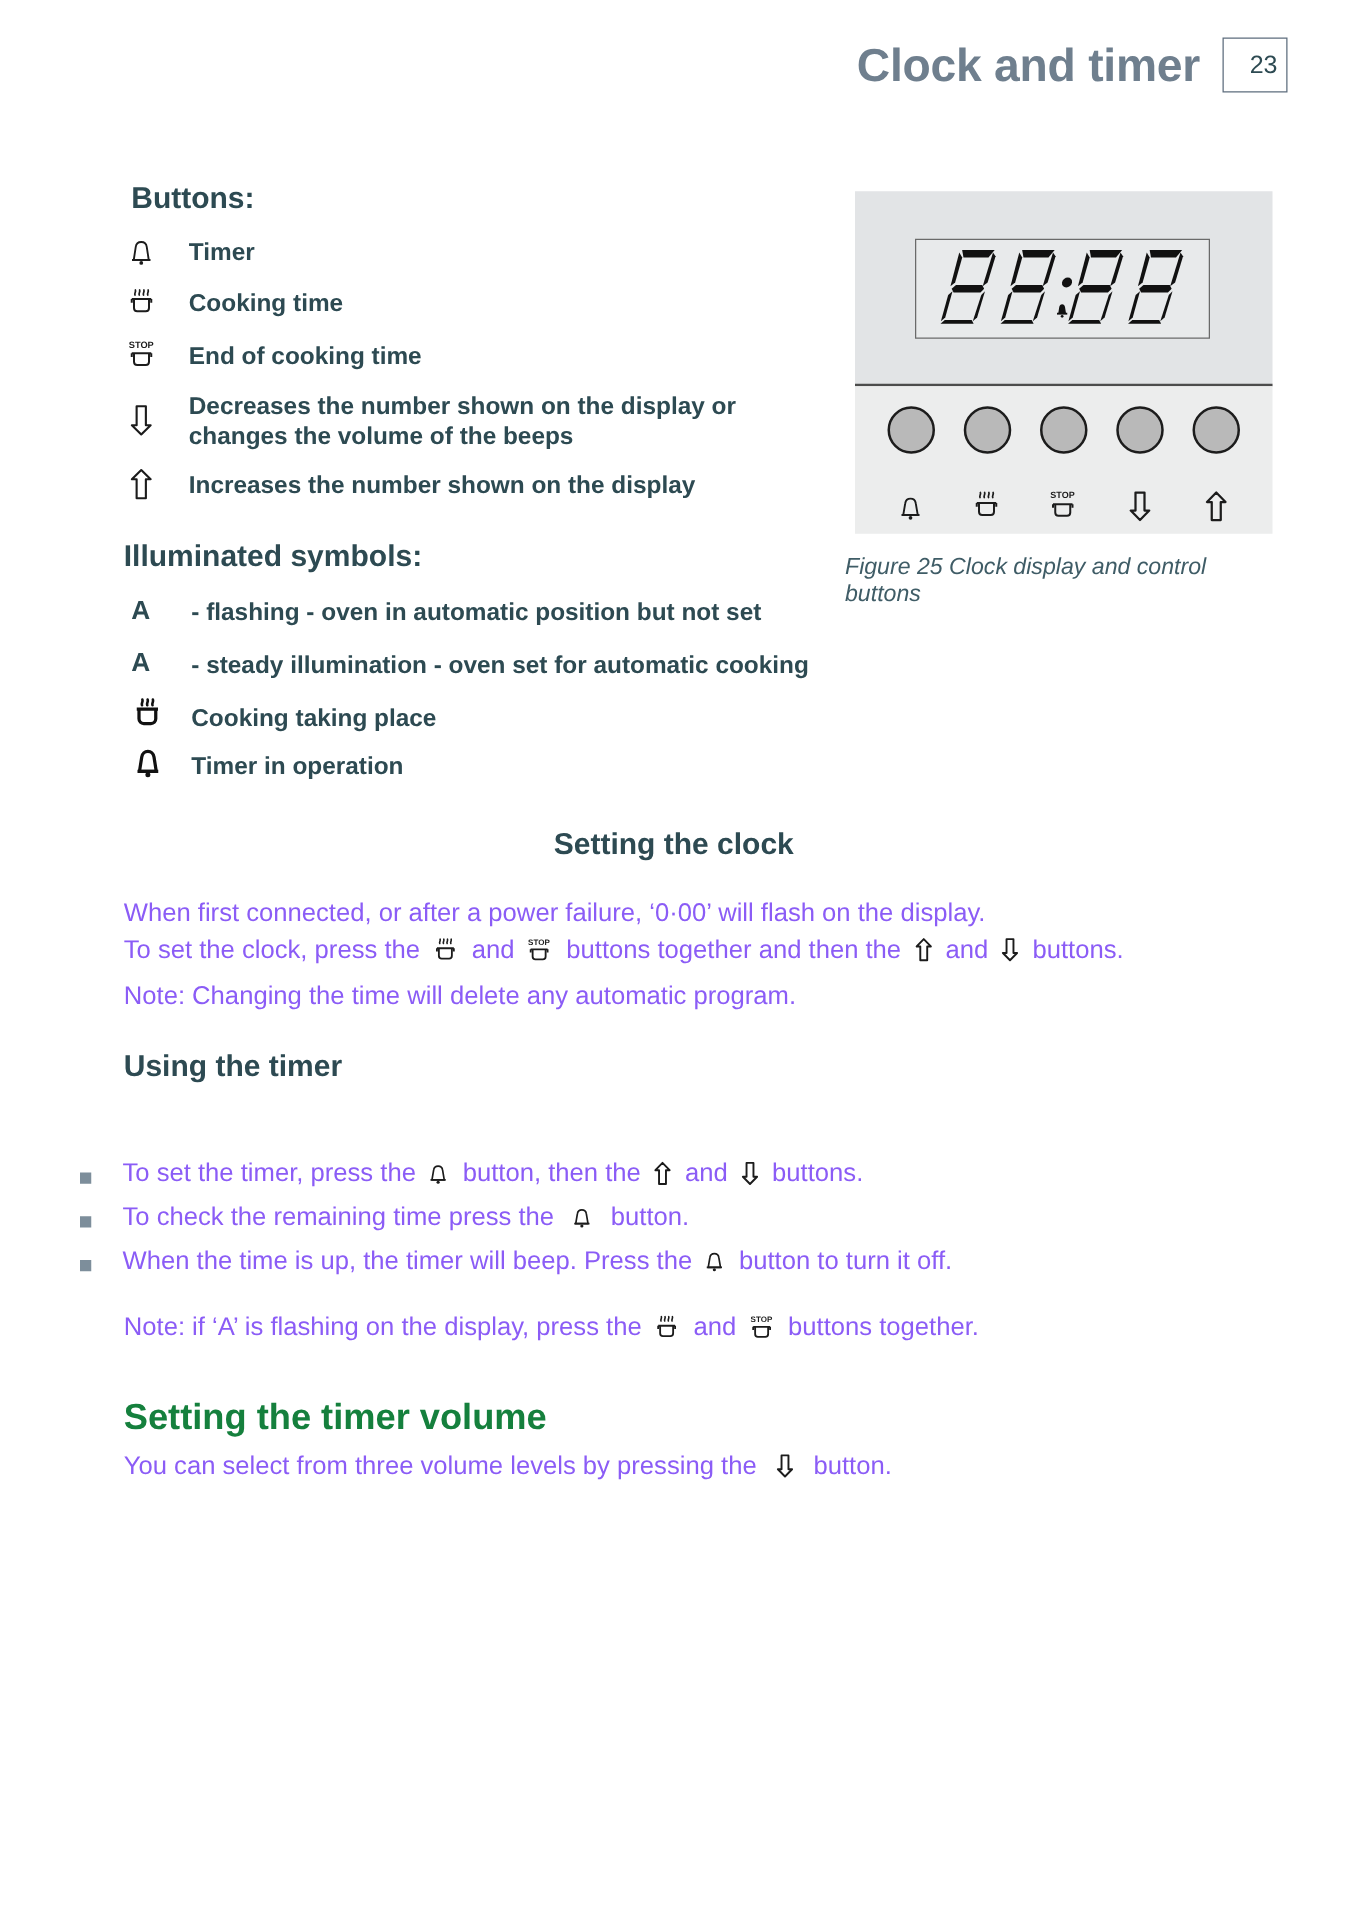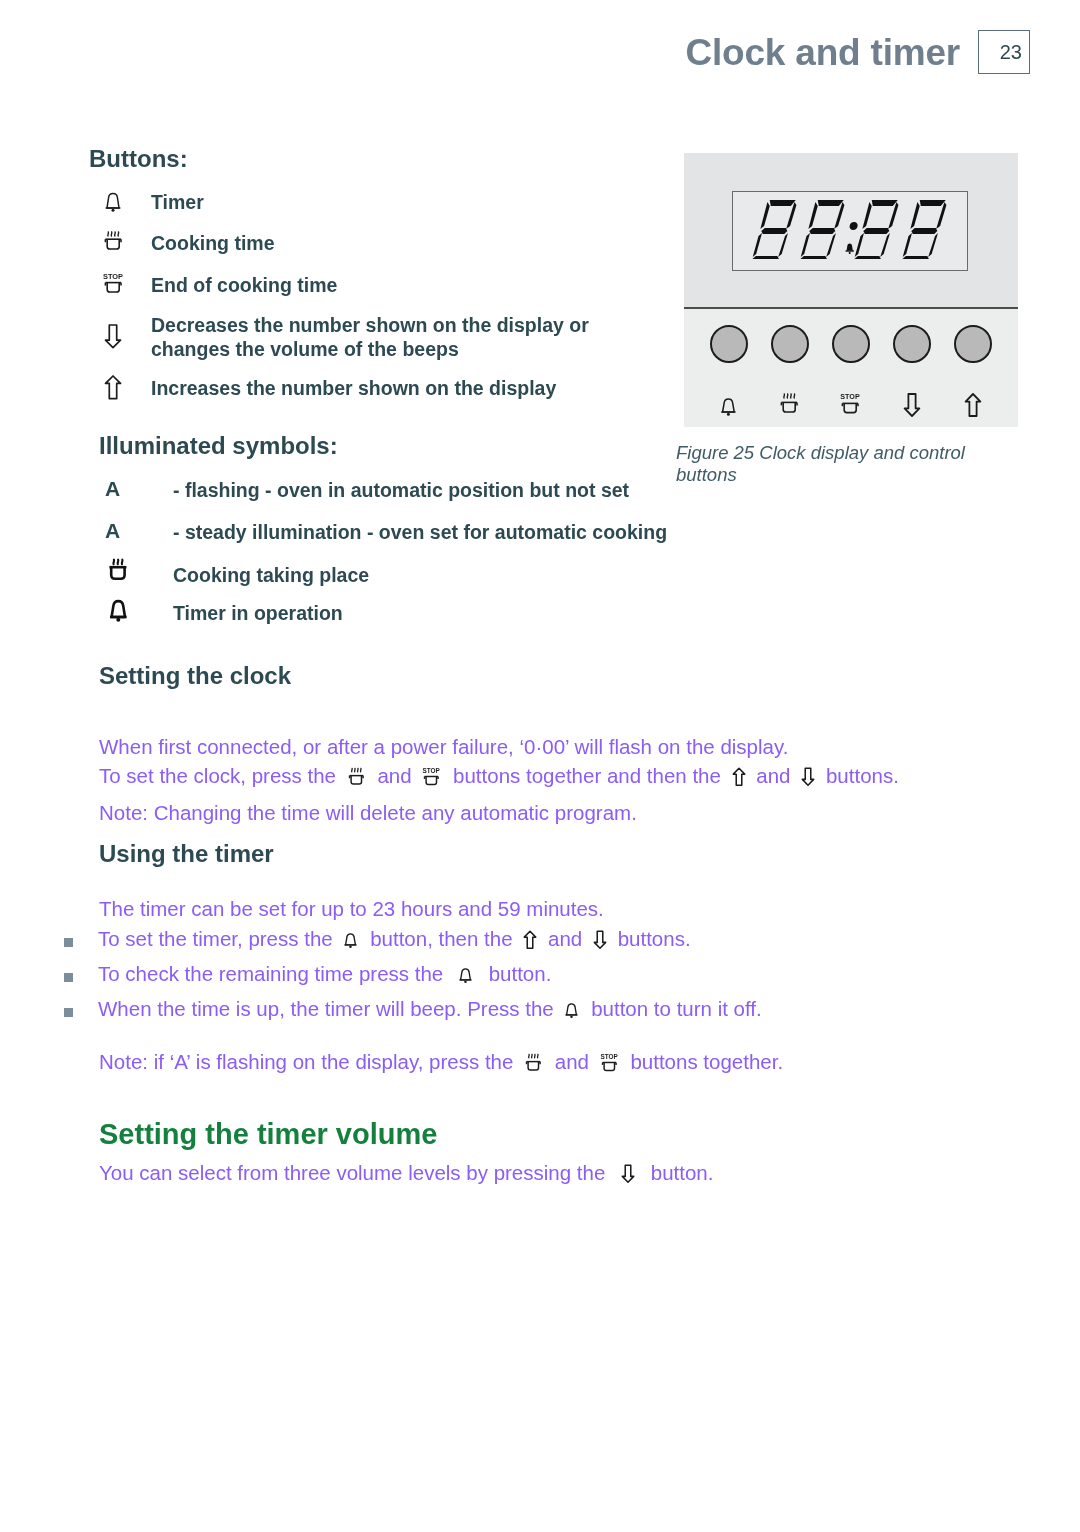--- a/index.html
+++ b/index.html
@@ -36,42 +36,42 @@
     font-size:24px;font-weight:bold;color:#2d4a52;
     line-height:1.1;
   }
   .h3{
     font-size:29px;font-weight:bold;color:#15803d;line-height:1.1;
   }
   .body-line{font-size:20.5px;line-height:1.32;color:#8b5cf6;}
   .bold-line{font-size:19.5px;font-weight:bold;color:#2d4a52;line-height:1.25;}
 
   
-  #buttons-heading{position:absolute;left:89px;top:146px;}
+  #buttons-heading{position:absolute;left:105px;top:146px;}
   .btn-list{position:absolute;left:99px;top:186px;width:560px;}
   .btn-row{display:flex;align-items:center;margin-bottom:11px;}
   .btn-row .ico{
     width:52px;flex:0 0 52px;display:flex;justify-content:flex-start;
     align-items:flex-start;padding-top:1px;
   }
   .btn-row .lbl{padding-top:3px;}
 
   
   #illum-heading{position:absolute;left:99px;top:433px;}
   .illum-list{position:absolute;left:105px;top:476px;width:620px;}
   .illum-row{display:flex;align-items:flex-start;margin-bottom:13px;}
   .illum-row .ico{width:48px;flex:0 0 48px;display:flex;justify-content:flex-start;}
   .illum-letter{
     font-size:21px;font-weight:bold;color:#2d4a52;line-height:1;padding-top:2px;
   }
-  .illum-row .lbl{padding-top:2px;margin-left:20px;}
+  .illum-row .lbl{padding-top:2px;}
 
   
   #clock-section{position:absolute;left:99px;top:663px;width:880px;}
-  #clock-section .h2{margin-bottom:44px;}
+  #clock-section .h2{margin-bottom:28px;text-align:center;}
   #timer-section{position:absolute;left:99px;top:841px;width:880px;}
   #timer-section .h2{margin-bottom:28px;}
   #volume-section{position:absolute;left:99px;top:1119px;width:880px;}
   #volume-section .h3{margin-bottom:8px;}
   #note-flashing{position:absolute;left:99px;top:1048px;width:880px;}
 
   .para{margin:0 0 2px 0;}
 
   .bullets{position:absolute;left:64px;top:925px;width:915px;}
   .bullet-row{display:flex;align-items:flex-start;margin-bottom:3px;}
@@ -373,21 +373,20 @@
           <path d="M9.4 5 L16.6 5 L16.6 19.4 L20.4 19.4 L13 27 L5.6 19.4 L9.4 19.4 Z" fill="none" stroke="#1c1c1c" stroke-width="2" stroke-linejoin="round"></path>
         </svg>
       </span>
       <span>buttons.</span>
     </p>
     <p class="para body-line">Note: Changing the time will delete any automatic program.</p>
   </div>
 
   <div id="timer-section">
     <div class="h2">Using the timer</div>
-    <p class="para body-line">The timer can be set for up to 23 hours and 59 minutes.</p>
   </div>
 
   <div class="bullets">
 
     <div class="bullet-row">
       <span class="bullet-mark"></span>
       <span class="body-line">
         <span>To set the timer, press the</span>
         <span class="inline-ico">
           <svg width="22" height="24" viewBox="0 0 26 28">

